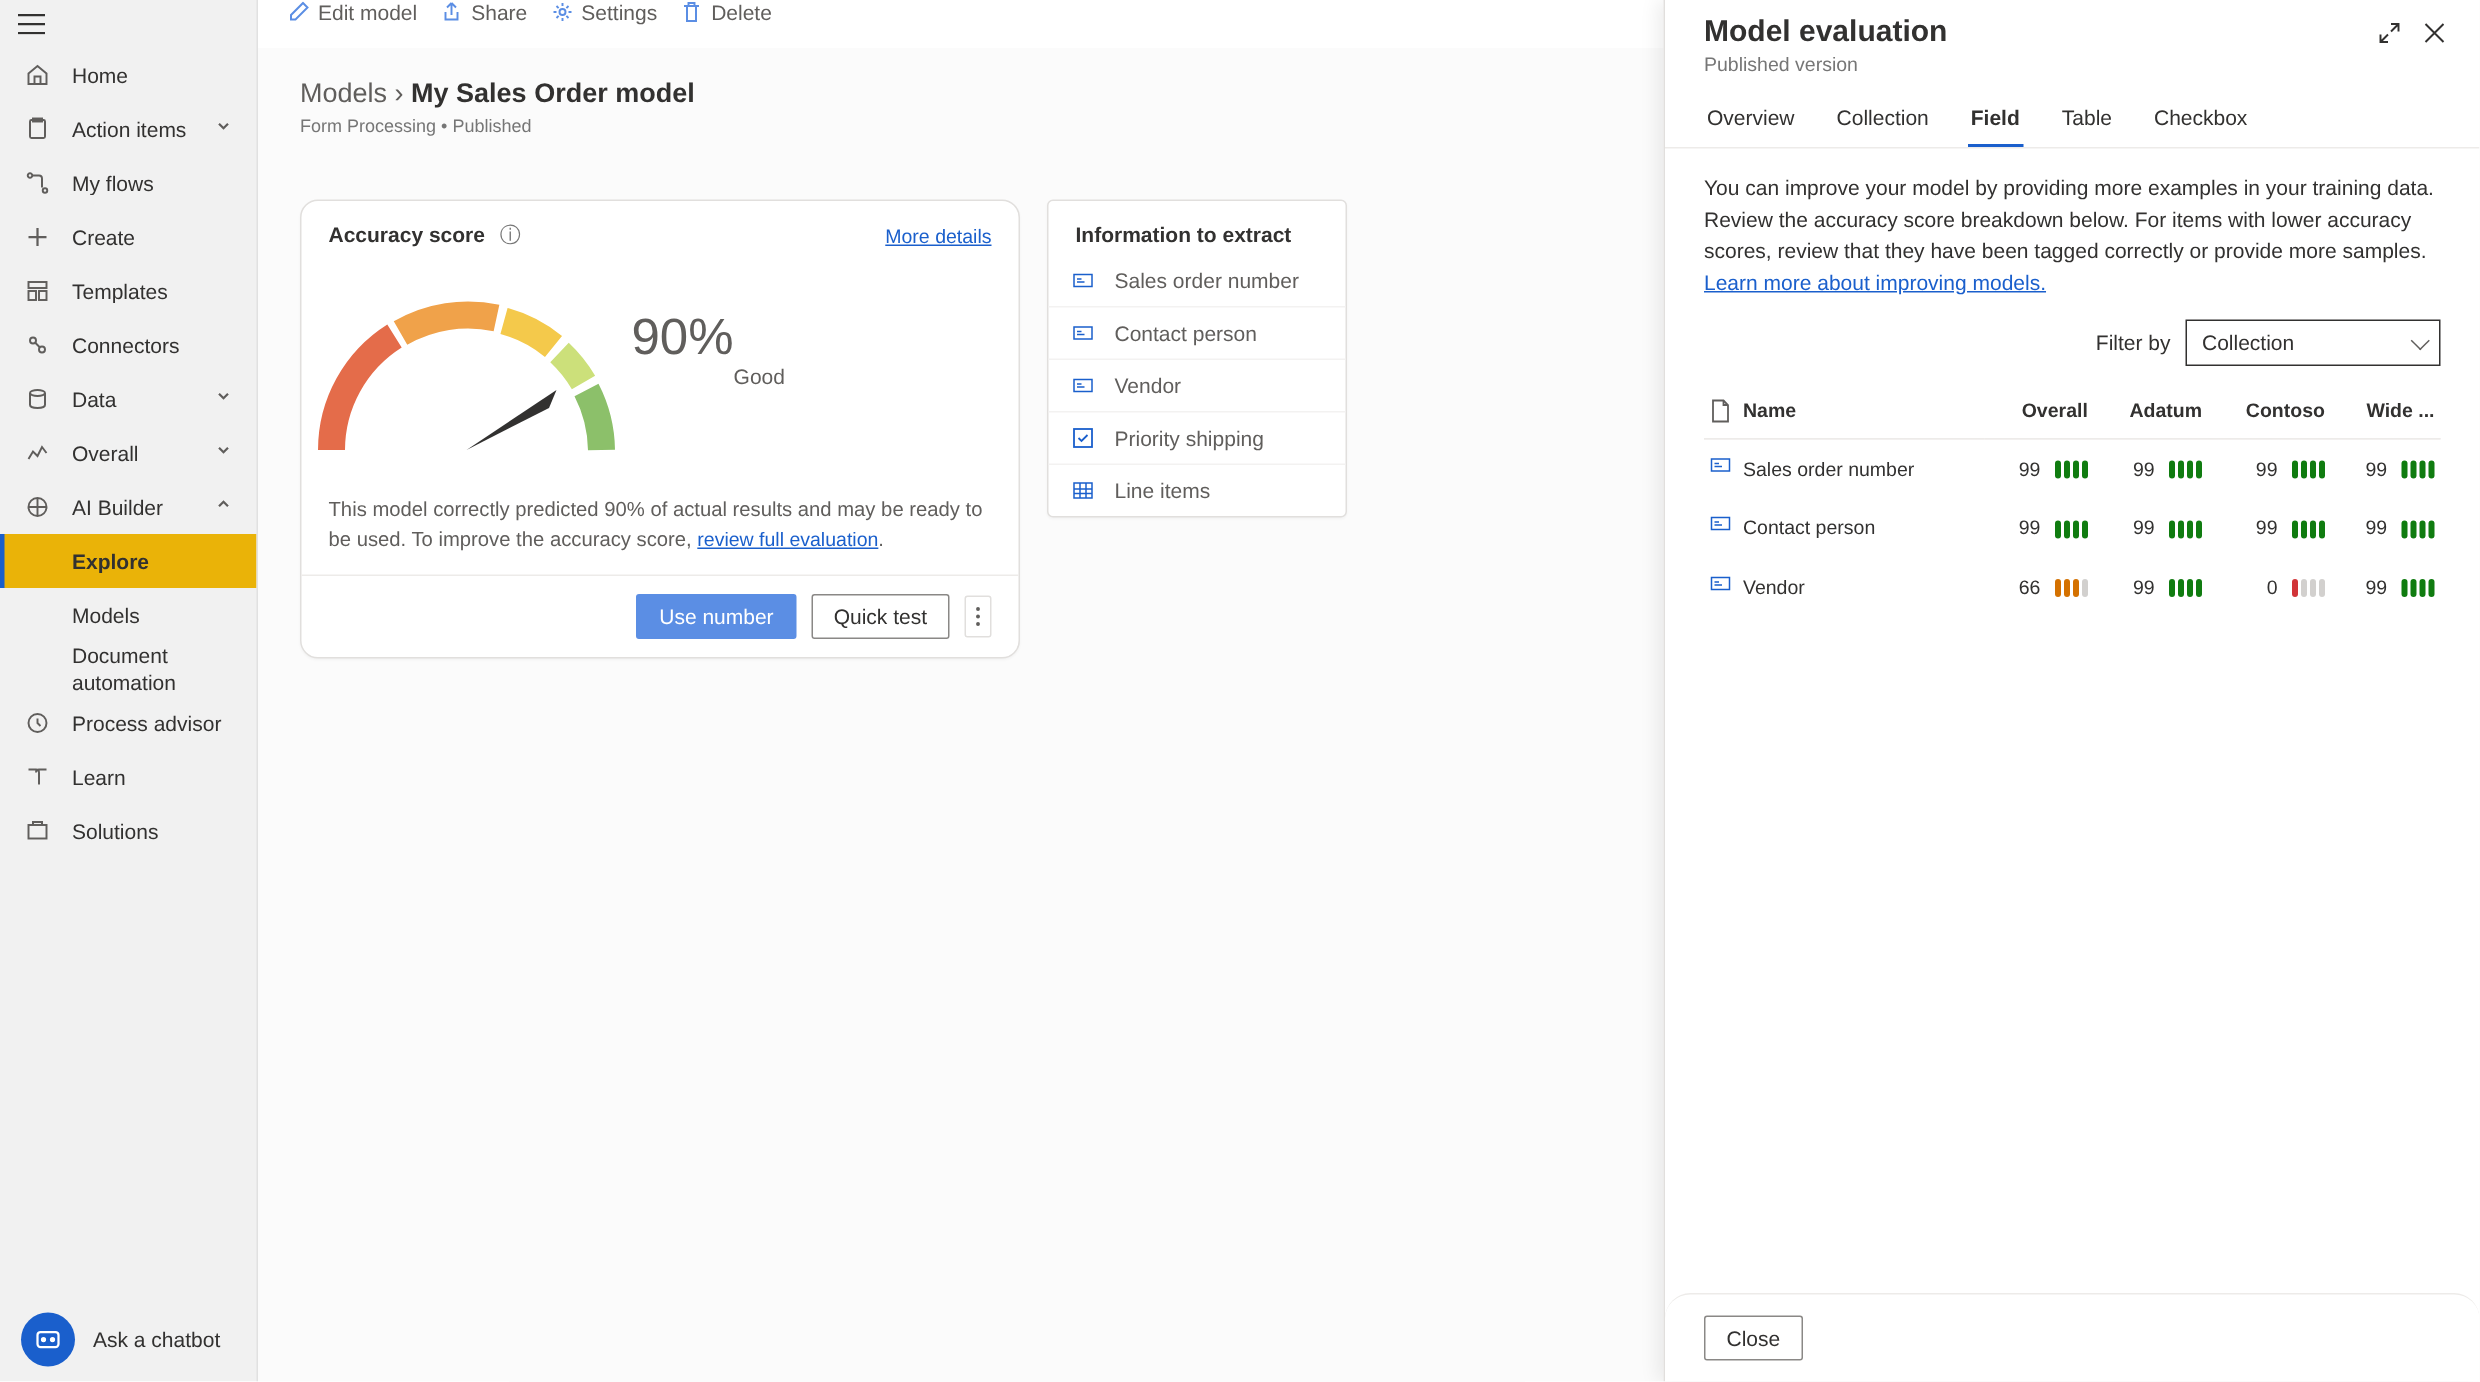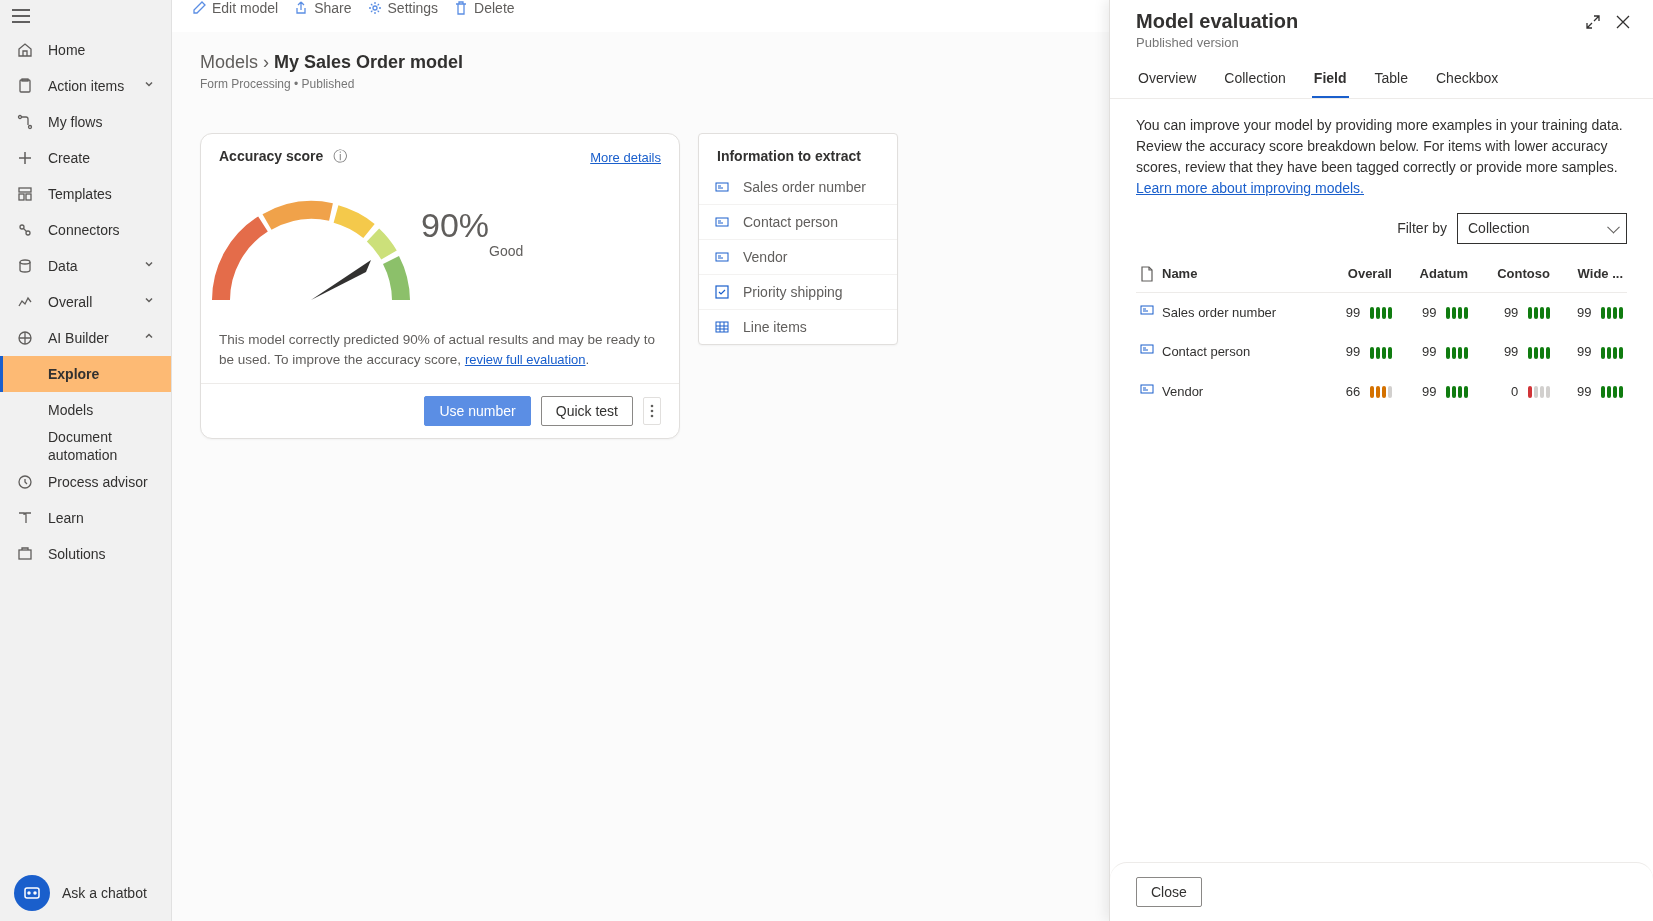--- a/index.html
+++ b/index.html
@@ -8,21 +8,21 @@
 body { display:flex; height:921px; width:1653px; overflow:hidden; }
 
 
 .sidebar { width:172px; min-width:172px; background:#f1f1f1; border-right:1px solid #e1e1e1; display:flex; flex-direction:column; }
 .sidebar .hamburger { padding:8px 12px; height:32px; display:flex; align-items:center;}
 .sidebar .nav { flex:1; overflow-y:auto; }
 .nav-item { display:flex; align-items:center; height:36px; padding:0 12px 0 16px; cursor:pointer; color:#323130; position:relative; }
 .nav-item .ico { width:18px; height:18px; margin-right:14px; display:flex; align-items:center; justify-content:center; color:#605e5c;}
 .nav-item .lbl { flex:1; white-space:nowrap; overflow:hidden; text-overflow:ellipsis; }
 .nav-item .chev { width:16px; height:16px; color:#605e5c;}
-.nav-item.selected { background:#fdba74; font-weight:600;}
+.nav-item.selected { background:#eab308; font-weight:600;}
 .nav-item.selected::before{ content:""; position:absolute; left:0; top:0; bottom:0; width:3px; background:#1A5FCC; }
 .nav-sub .nav-item { padding-left:48px;}
 .sidebar .chatbot { display:flex; align-items:center; padding:10px 14px; gap:12px; margin-top:auto; cursor:pointer;}
 .chatbot .bot-icon { width:36px; height:36px; border-radius:50%; background:#1A5FCC; display:flex; align-items:center; justify-content:center; color:#fff;}
 
 
 .main { flex:1; display:flex; flex-direction:column; background:#fbfbfb; min-width:0;}
 .topbar { height:32px; display:flex; align-items:flex-start; padding:0 20px; gap:16px; background:#fff; border-bottom:0; }
 .topbar .tb-btn { display:flex; align-items:center; gap:6px; color:#605e5c; cursor:pointer; font-size:14px;}
 .topbar .tb-btn svg{ color:#605e5c;}

